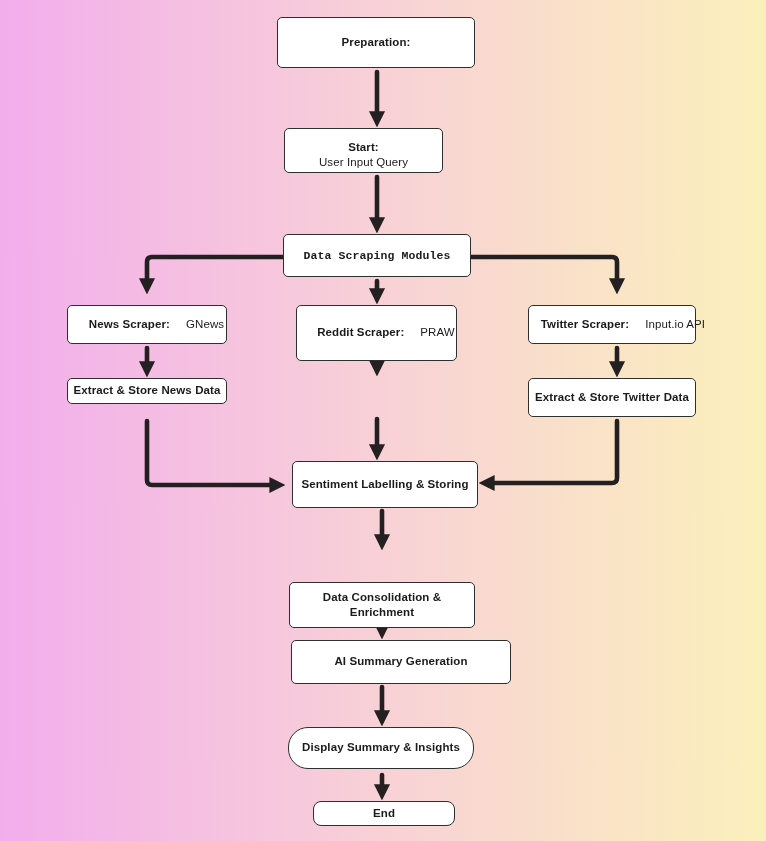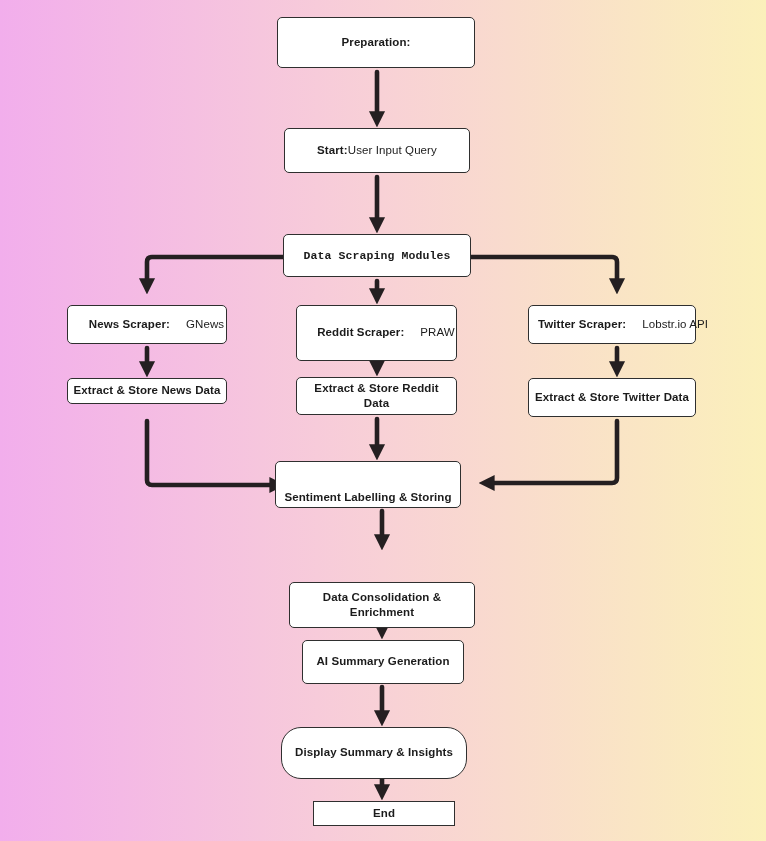--- a/index.html
+++ b/index.html
@@ -27,51 +27,51 @@
     stroke:var(--arrow-color);
     stroke-width:4.6;
     stroke-linecap:round;
     stroke-linejoin:round;
     marker-end:url(#ah);
   }
   #ah path{ fill:var(--arrow-color); }
   .node{
     position:absolute;
     box-sizing:border-box;
-    display:flex;flex-direction:row;
+    display:flex;flex-direction:column;
     align-items:center;justify-content:center;
     background:var(--node-bg);
     border:1.5px solid var(--node-border);
     border-radius:5px;
     color:var(--text-color);
     font-size:11.5px;
     line-height:1.32;
     text-align:center;
     padding:2px 5px;
     letter-spacing:.1px;
   }
   .node .b{font-weight:700;}
   .node.stacked .b{display:block;}
   .node.inline{flex-direction:row;white-space:nowrap;padding-left:24px;}
   .node.inline .r{margin-left:16px;}
   
   .n-preparation   {left:277px;top:17px; width:198px;height:51px;}
-  .n-start         {left:284px;top:128px;width:186px;height:45px;}
+  .n-start         {left:284px;top:128px;width:159px;height:45px;justify-content:flex-end;}
   .n-scraping      {left:283px;top:234px;width:188px;height:43px;font-family:Liberation Mono, monospace;}
   .n-news          {left:67px; top:305px;width:160px;height:39px;}
   .n-reddit        {left:296px;top:305px;width:161px;height:56px;}
   .n-twitter       {left:528px;top:305px;width:168px;height:39px;padding:2px 2px;}
   .n-extract-news  {left:67px; top:378px;width:160px;height:26px;}
   .n-extract-reddit{left:296px;top:377px;width:161px;height:38px;}
   .n-extract-twitter{left:528px;top:378px;width:168px;height:39px;padding:2px 2px;}
-  .n-sentiment     {left:275px;top:461px;width:186px;height:47px;align-items:flex-end;}
+  .n-sentiment     {left:292px;top:461px;width:186px;height:47px;}
   .n-consolidation {left:289px;top:551px;width:186px;height:46px;margin-top:31px;}
-  .n-ai-summary    {left:302px;top:640px;width:162px;height:44px;text-align:center;}
-  .n-display       {left:281px;top:727px;width:186px;height:52px;border-radius:20px;}
-  .n-end           {left:313px;top:801px;width:142px;height:25px;border-radius:0;}
+  .n-ai-summary    {left:291px;top:640px;width:220px;height:44px;text-align:center;}
+  .n-display       {left:288px;top:727px;width:186px;height:42px;border-radius:20px;}
+  .n-end           {left:313px;top:801px;width:142px;height:25px;border-radius:8px;}
 </style>
 </head>
 <body>
 
 <div class="canvas">
 
   <svg class="connectors" viewBox="0 0 766 841" xmlns="http://www.w3.org/2000/svg">
     <defs>
       <marker id="ah" viewBox="0 0 10 10" refX="0.4" refY="5" markerWidth="3.5" markerHeight="5.2" orient="auto">
         <path d="M0,0 L10,5 L0,10 z"></path>
@@ -112,30 +112,27 @@
     <span class="r">GNews</span>
   </div>
 
   <div class="node inline n-reddit">
     <span class="b">Reddit Scraper:</span>
     <span class="r">PRAW</span>
   </div>
 
   <div class="node inline n-twitter">
     <span class="b">Twitter Scraper:</span>
-    <span class="r">Lobstr.io API</span>
+    <span class="r">Input.io API</span>
   </div>
 
   <div class="node n-extract-news">
     <span class="b">Extract &amp; Store News Data</span>
   </div>
 
-  <div class="node n-extract-reddit">
-    <span class="b">Extract &amp; Store Reddit Data</span>
-  </div>
 
   <div class="node n-extract-twitter">
     <span class="b">Extract &amp; Store Twitter Data</span>
   </div>
 
   <div class="node n-sentiment">
     <span class="b">Sentiment Labelling &amp; Storing</span>
   </div>
 
   <div class="node n-consolidation">

